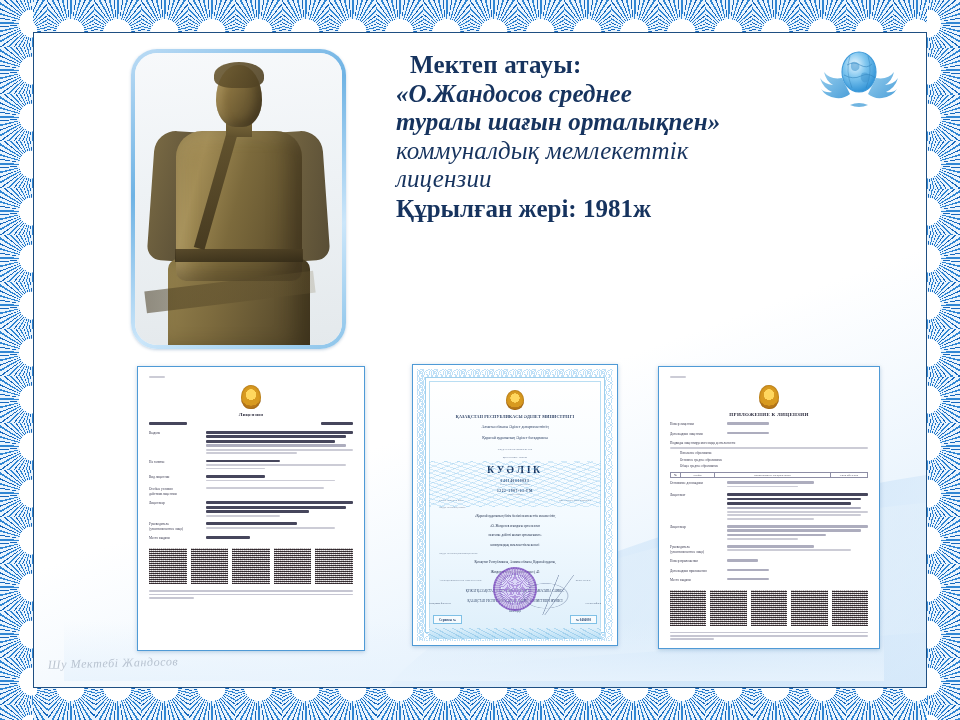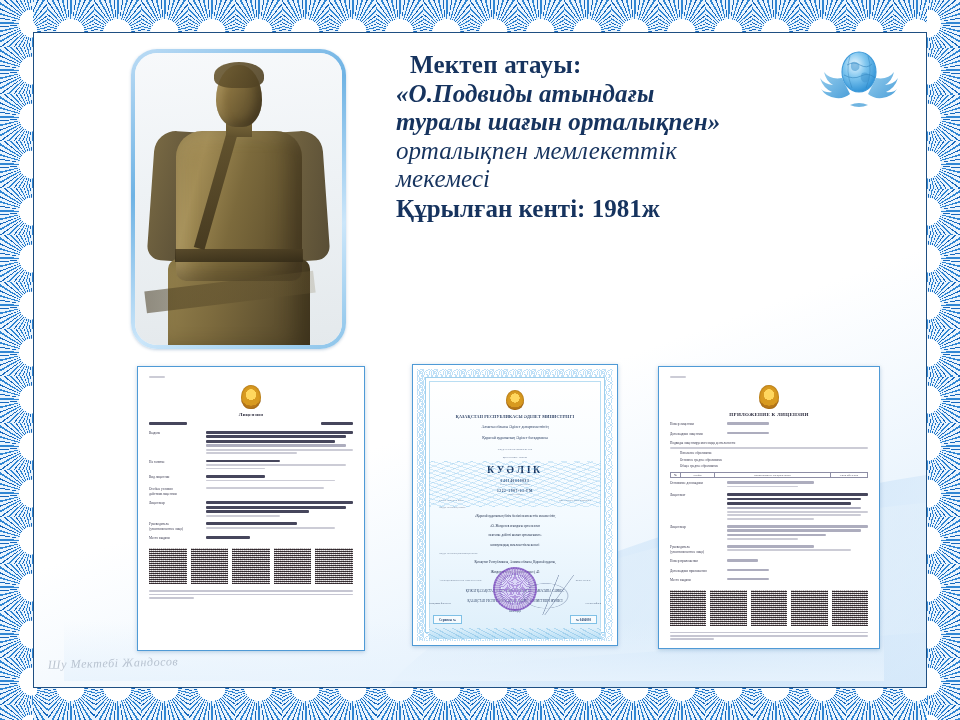--- a/index.html
+++ b/index.html
@@ -428,25 +428,25 @@
           <div class="fig fig-belt"></div>
           <div class="fig fig-fold"></div>
           <div class="fig fig-neck"></div>
           <div class="fig fig-head"></div>
           <div class="fig fig-hair"></div>
         </div>
       </div>
 
       <div id="title-block">
         <div class="line t-head">Мектеп атауы:</div>
-        <div class="line t-italic">«О.Подвиды атындағы</div>
+        <div class="line t-italic">«О.Жандосов среднее</div>
         <div class="line t-italic">туралы шағын орталықпен»</div>
-        <div class="line t-plain">орталықпен мемлекеттік</div>
-        <div class="line t-plain">мекемесі</div>
-        <div class="line t-year">Құрылған кенті: 1981ж</div>
+        <div class="line t-plain">коммуналдық мемлекеттік</div>
+        <div class="line t-plain">лицензии</div>
+        <div class="line t-year">Құрылған жері: 1981ж</div>
       </div>
 
       <div id="emblem">
         <svg viewBox="0 0 78 70" width="78" height="70">
           <defs>
             <radialGradient id="gl" cx="38%" cy="32%" r="72%">
               <stop offset="0%" stop-color="#eaf7ff"></stop>
               <stop offset="45%" stop-color="#7fc6ef"></stop>
               <stop offset="100%" stop-color="#2b8fd4"></stop>
             </radialGradient>

